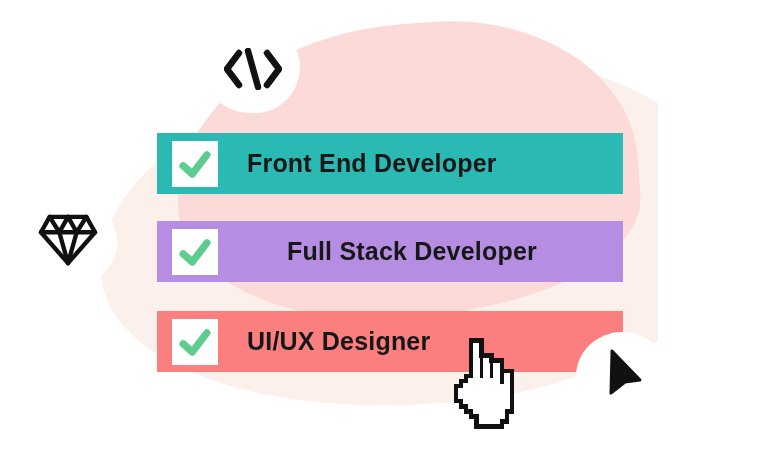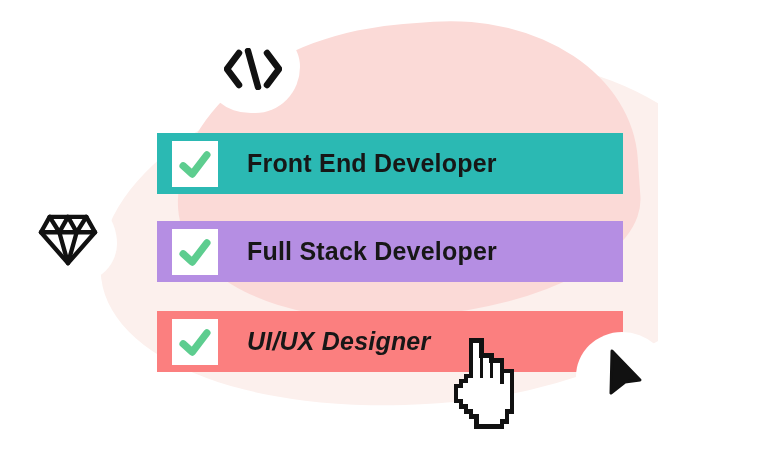--- a/index.html
+++ b/index.html
@@ -26,22 +26,22 @@
     display:flex; align-items:center; justify-content:center;
   }
   .bubble-code   { left:206px; top:25px;  width:94px; height:88px; border-radius:48% 52% 50% 50% / 52% 50% 55% 45%; }
   .bubble-diamond{ left:19px;  top:194px; width:98px; height:92px; border-radius:52% 48% 50% 50% / 50% 54% 46% 50%; }
   .bubble-arrow  { left:576px; top:332px; width:92px; height:86px; border-radius:50% 50% 48% 52% / 52% 48% 52% 48%; }
   .option-bar {
     position:absolute; left:157px; width:466px; height:61px;
     display:flex; align-items:center;
   }
   .bar-0 { top:133px; }
-  .bar-1 { top:221px; }
-  .bar-2 { top:311px;font-style:italic; }
+  .bar-1 { top:221px;gap:40px; }
+  .bar-2 { top:311px; }
   .checkbox {
     width:46px; height:46px; background:var(--white); margin-left:15px;
     display:flex; align-items:center; justify-content:center; flex:0 0 auto;
   }
   .option-label {
     margin-left:29px; font-size:25px; font-weight:700;
     color:var(--text); letter-spacing:0.2px; white-space:nowrap;
   }
   .hand-cursor { position:absolute; left:451px; top:335px; }
 </style>

